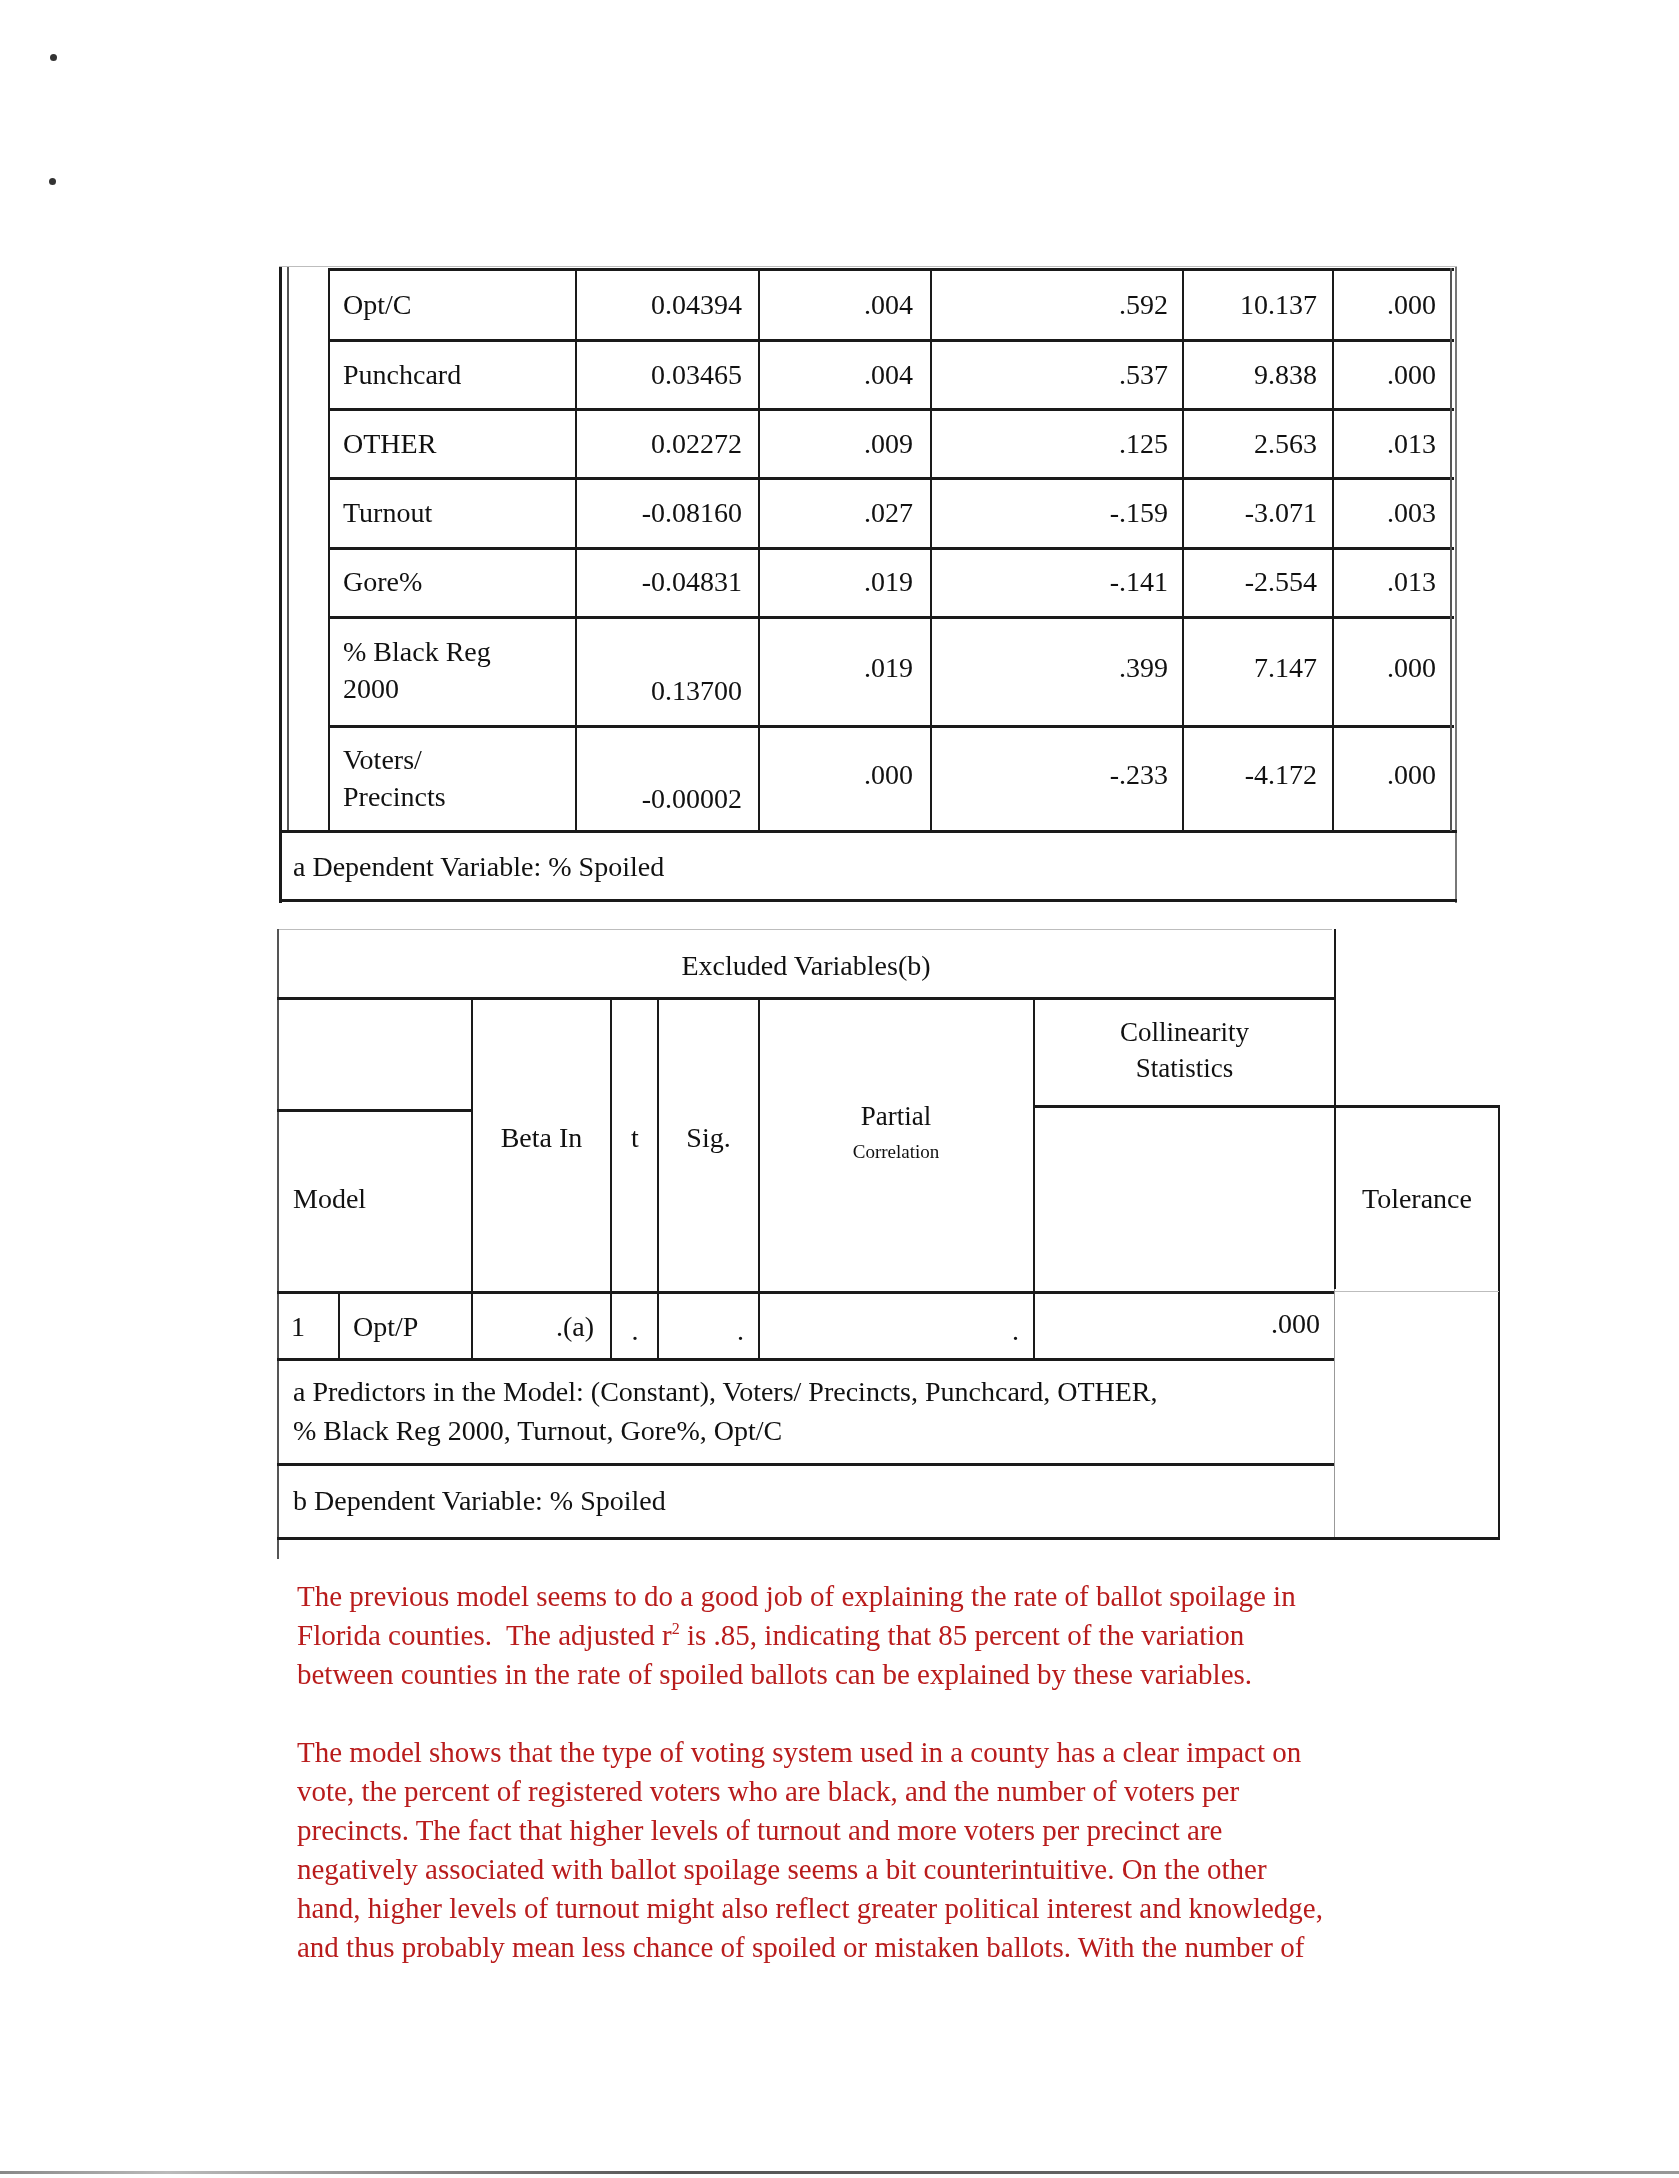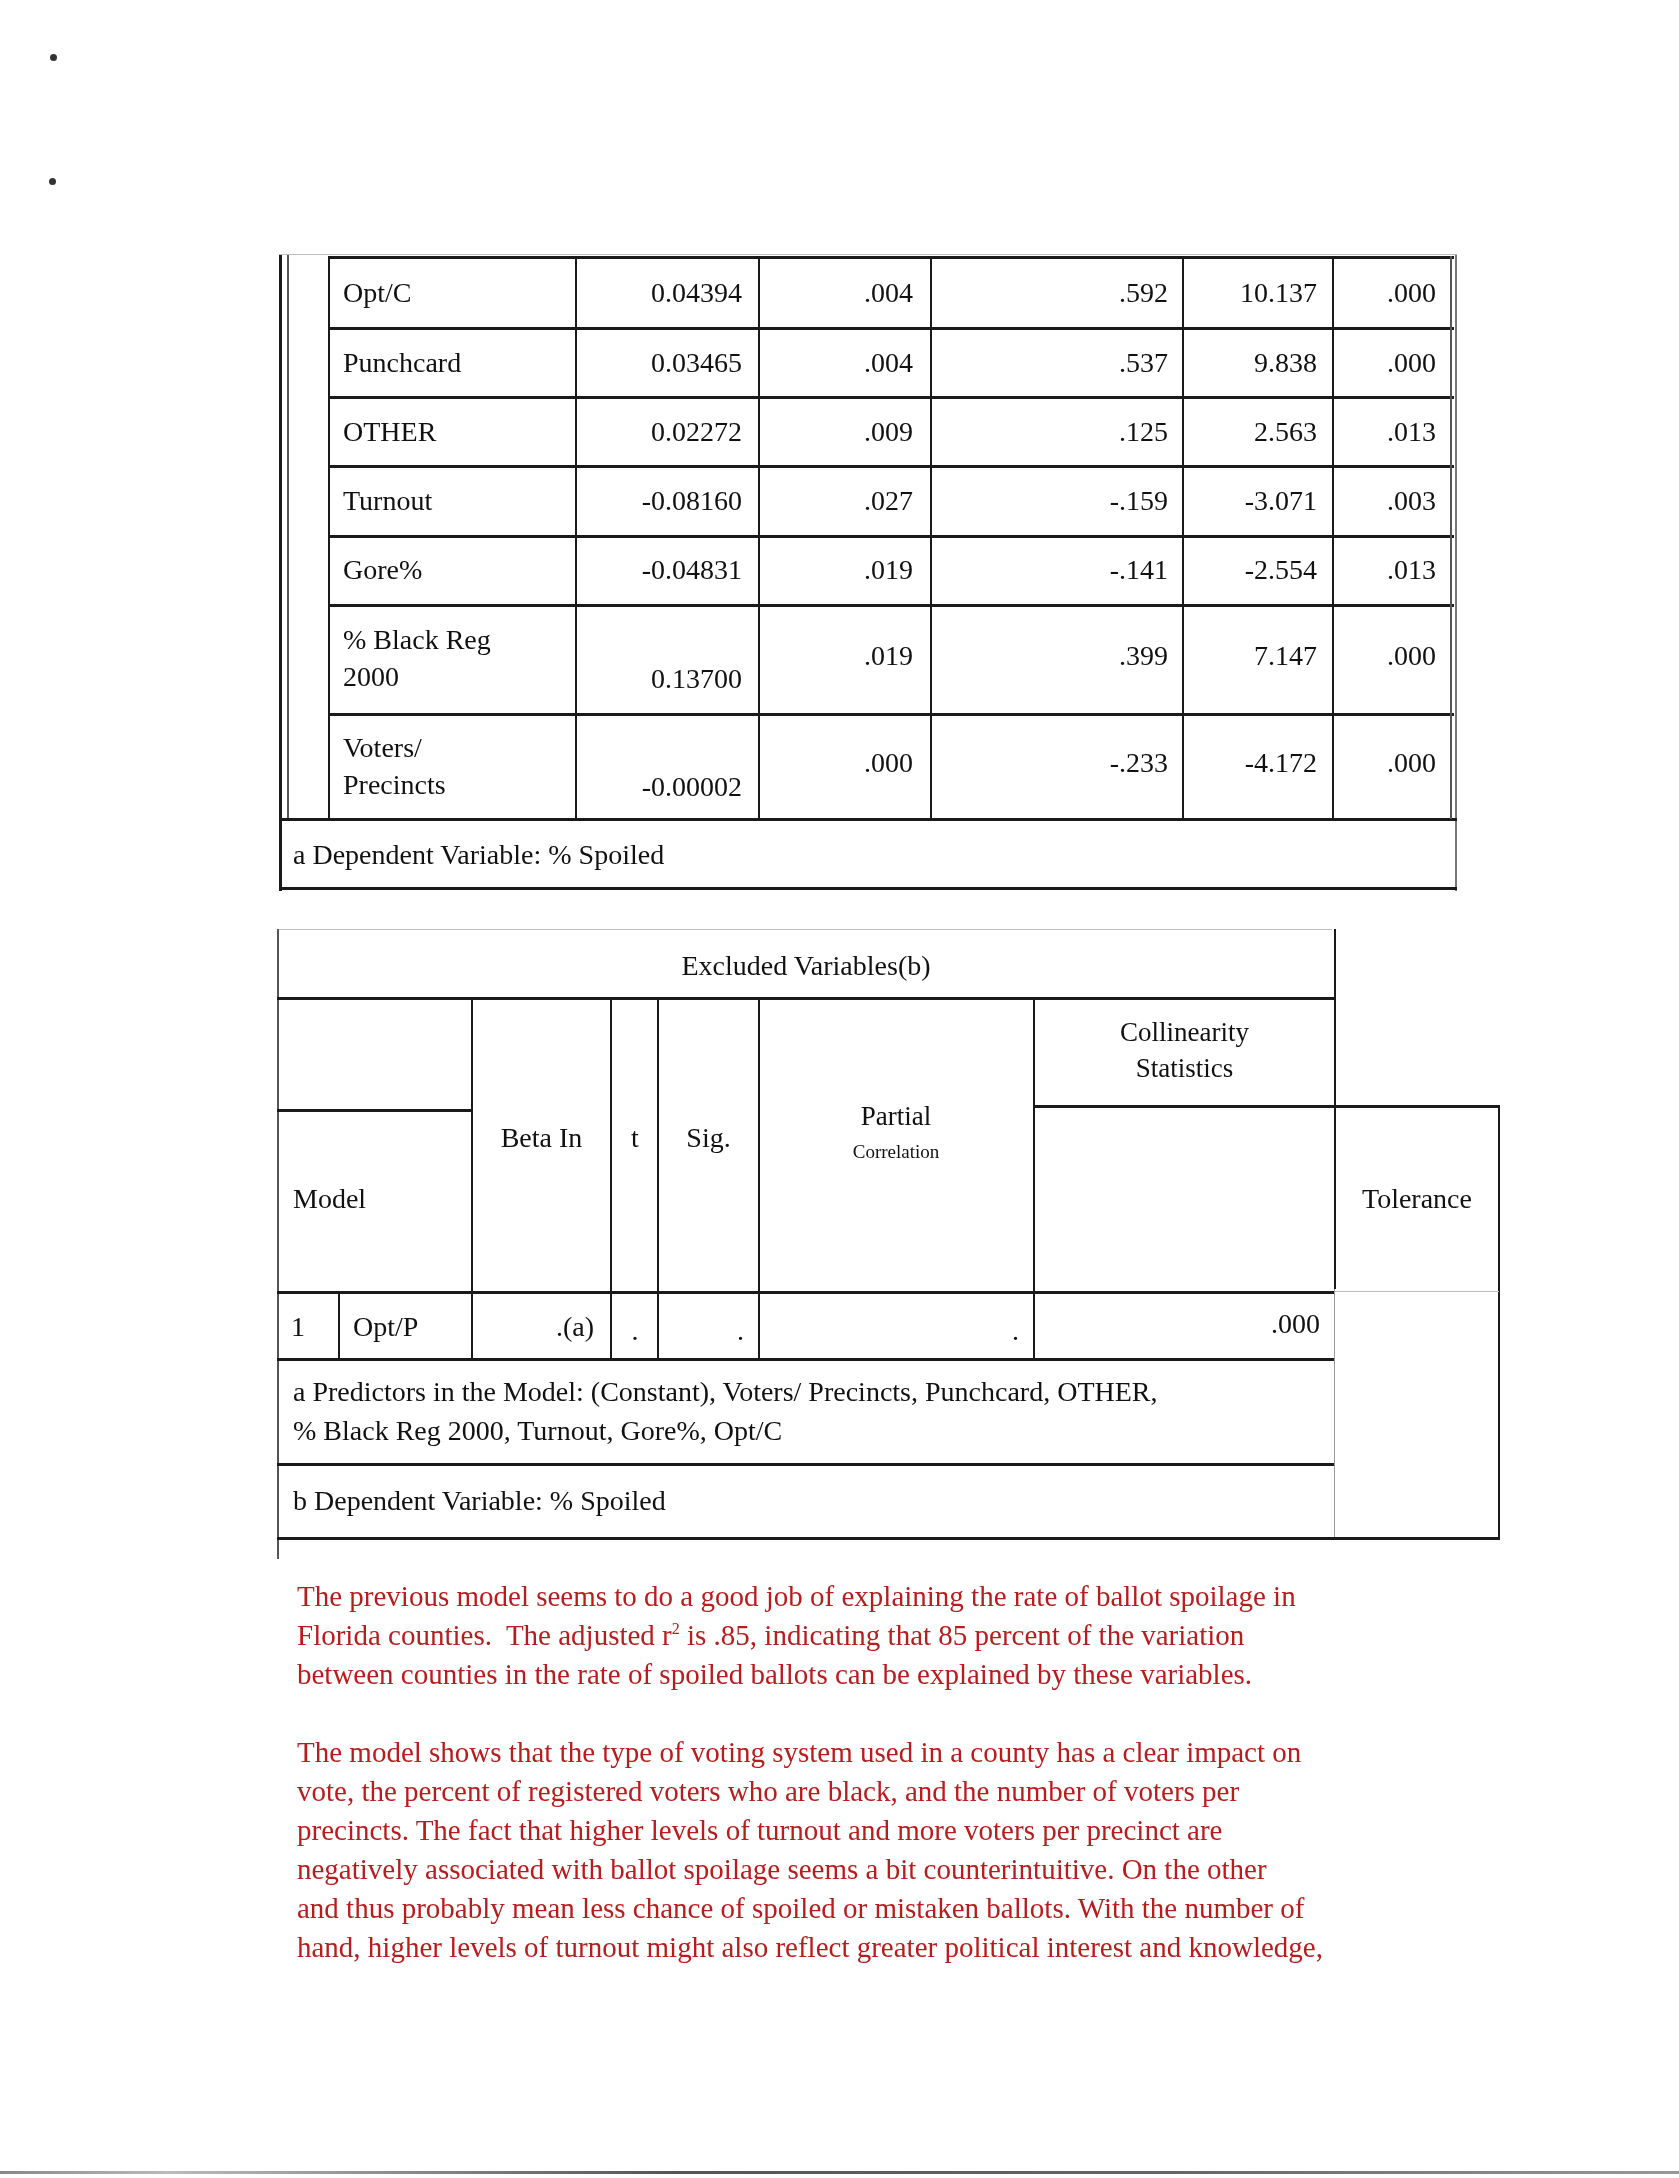--- a/index.html
+++ b/index.html
@@ -15,21 +15,21 @@
   .para { position:absolute; left:297px; width:1208px; font-size:29px; line-height:39px; color:#b91c1c;font-family:Liberation Serif, serif; }
   .para p { margin:0; }
   .faint { position:absolute; background:#bdbdbd; }
 </style>
 </head>
 <body>
 
 <div class="dot" style="left:50px;top:54px;"></div>
 <div class="dot" style="left:49px;top:178px;"></div>
 
-<div class="abs" style="left:0;top:0;width:1679px;height:911px;padding-left:24px;">
+<div class="abs" style="left:0;top:12px;width:1679px;height:911px;padding-left:24px;">
 
   <div class="vl" style="left:279px;top:255px;width:3px;height:636px;"></div>
   <div class="vl" style="left:287px;top:255px;width:2px;height:564px;background:#555;"></div>
 
   <div class="vl" style="left:1455px;top:255px;width:2px;height:636px;background:#777;"></div>
 
   <div class="faint" style="left:279px;top:254px;width:1178px;height:1px;"></div>
 
   <div class="hl" style="left:329px;top:256px;width:1125px;height:3px;"></div>
   <div class="hl" style="left:329px;top:327px;width:1125px;height:3px;"></div>
@@ -175,18 +175,18 @@
   <p>The previous model seems to do a good job of explaining the rate of ballot spoilage in</p>
   <p><span>Florida counties.&nbsp; The adjusted r</span><sup style="font-size:16px;line-height:0;">2</sup><span> is .85, indicating that 85 percent of the variation</span></p>
   <p>between counties in the rate of spoiled ballots can be explained by these variables.</p>
 </div>
 
 <div class="para" style="top:1733px;">
   <p>The model shows that the type of voting system used in a county has a clear impact on</p>
   <p>vote, the percent of registered voters who are black, and the number of voters per</p>
   <p>precincts.  The fact that higher levels of turnout and more voters per precinct are</p>
   <p>negatively associated with ballot spoilage seems a bit counterintuitive.  On the other</p>
+  <p>hand, higher levels of turnout might also reflect greater political interest and knowledge,</p>
   <p>and thus probably mean less chance of spoiled or mistaken ballots.  With the number of</p>
-  <p>hand, higher levels of turnout might also reflect greater political interest and knowledge,</p>
 </div>
 
 <div class="abs" style="left:0;top:2171px;width:1679px;height:3px;background:linear-gradient(90deg,#888 0%,#bbb 10%,#555 40%,#666 70%,#999 100%);"></div>
 
 
 </body></html>

